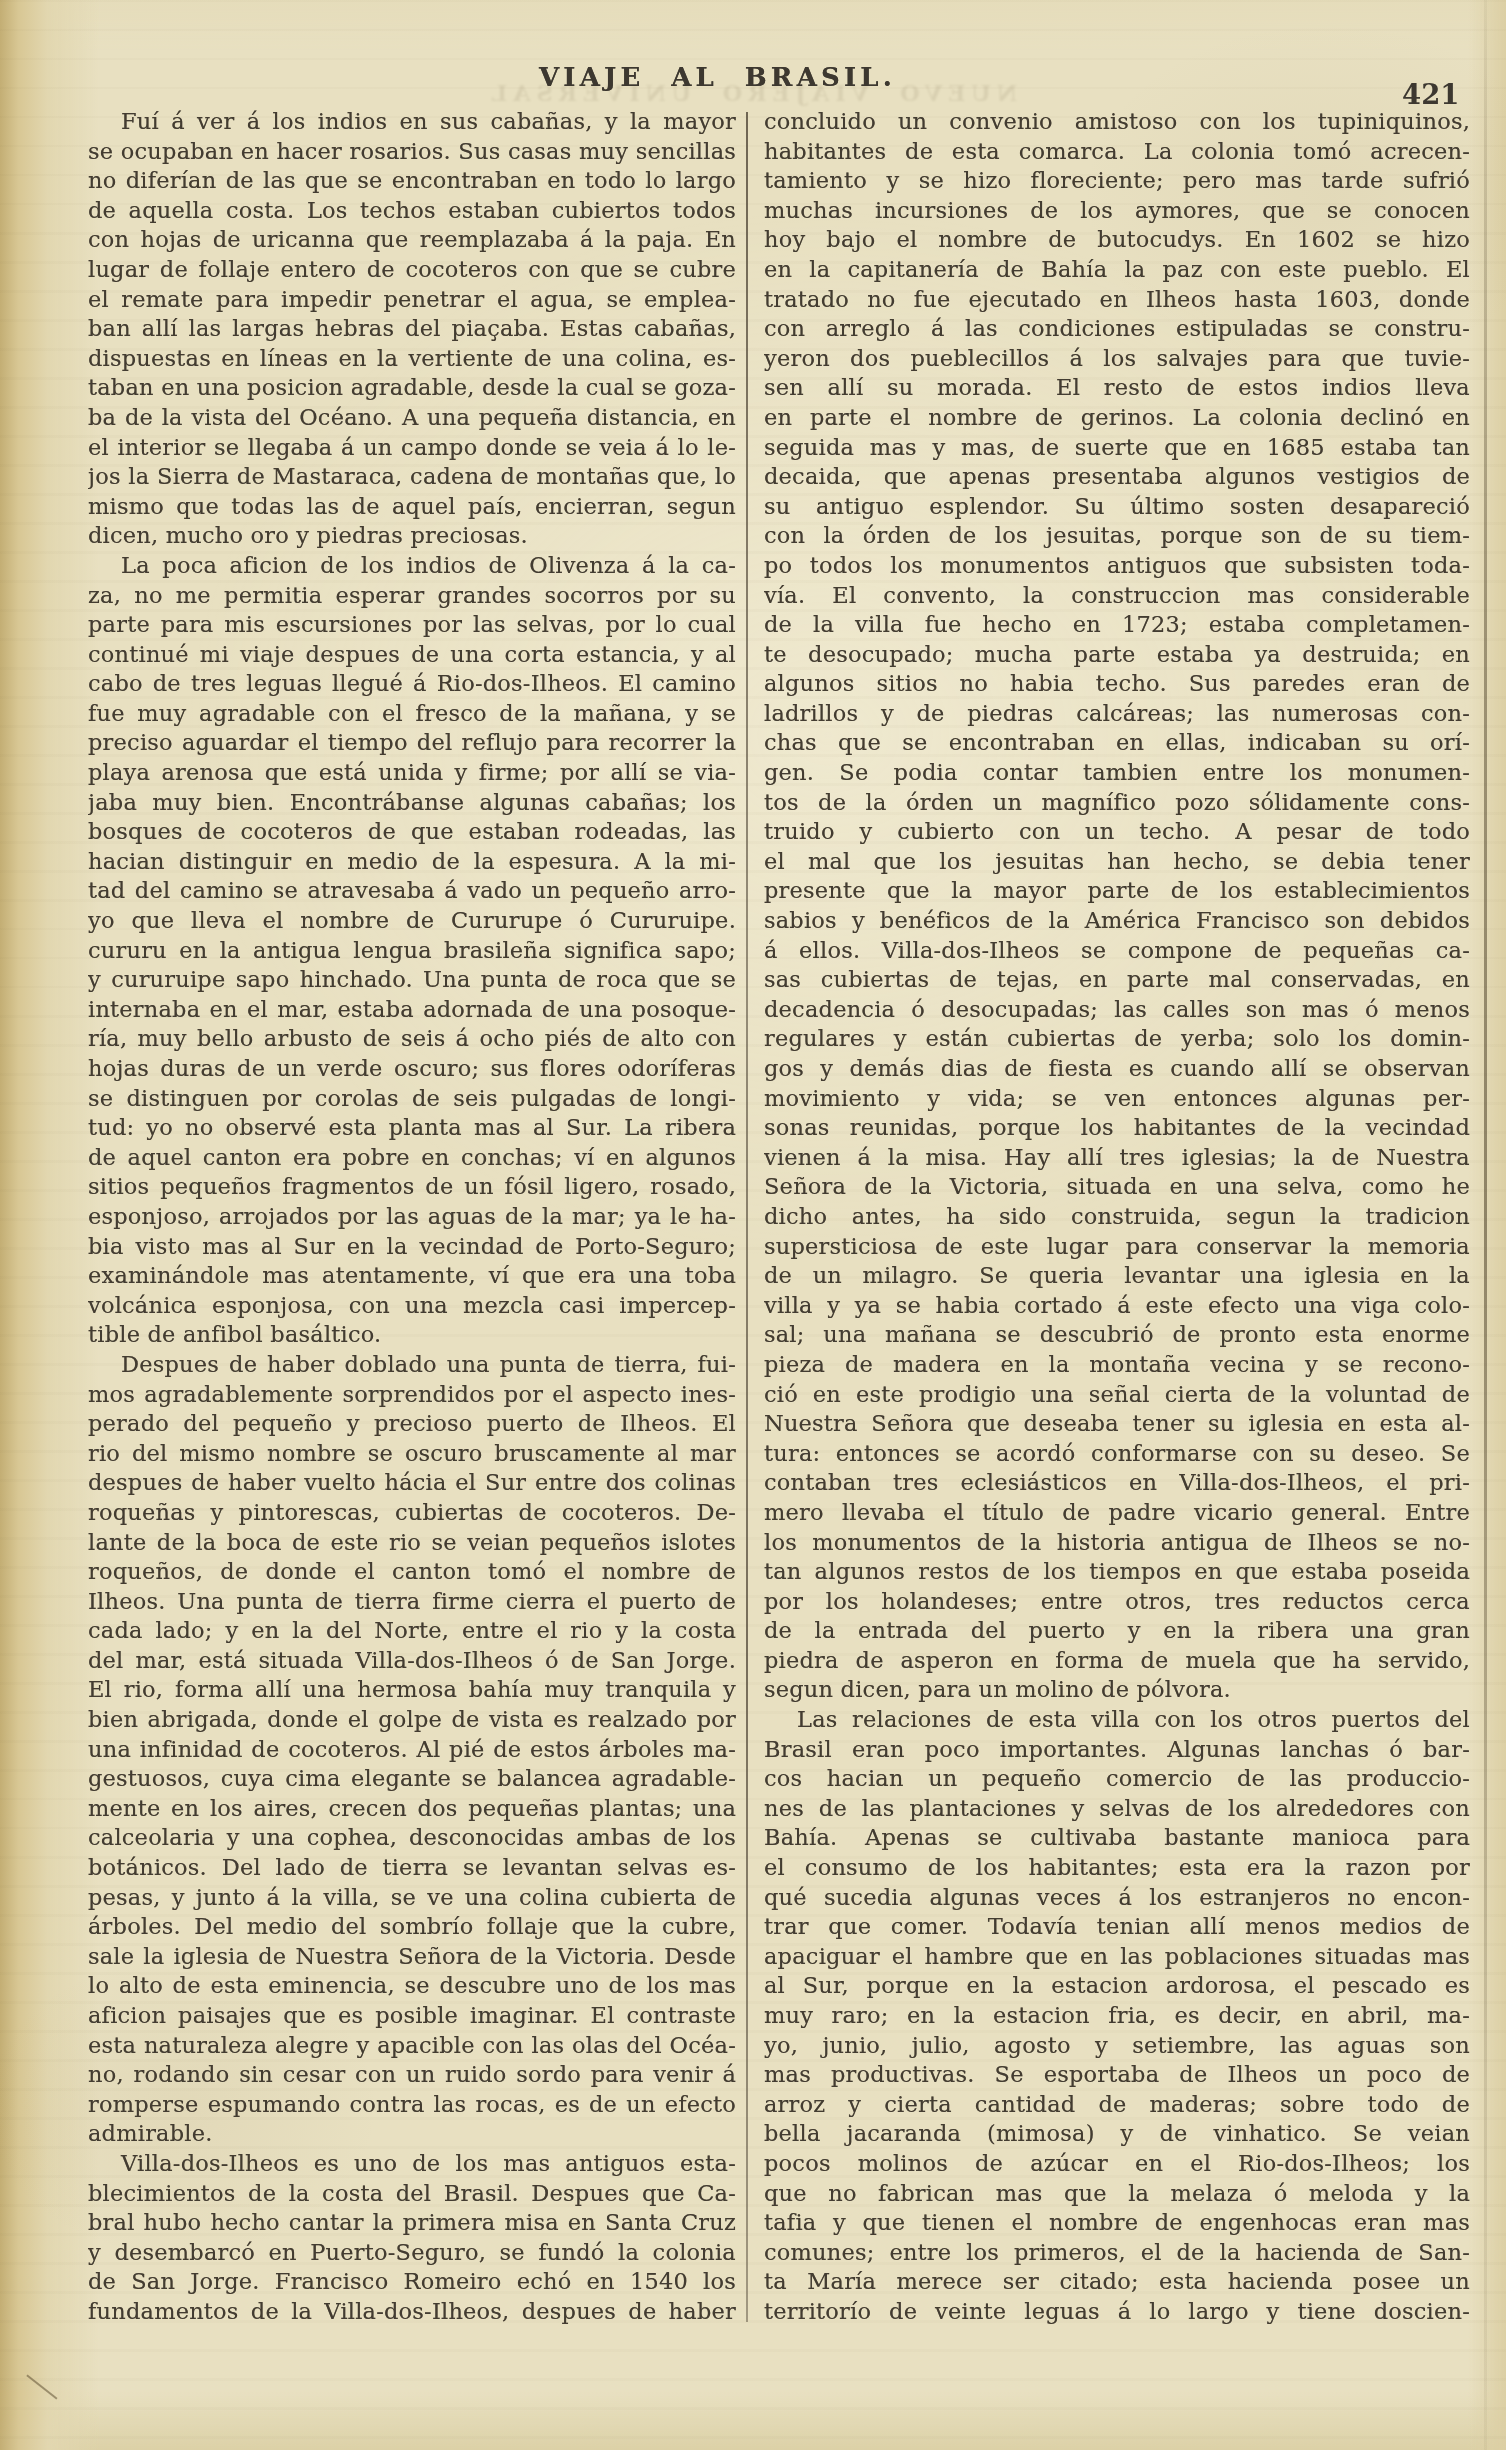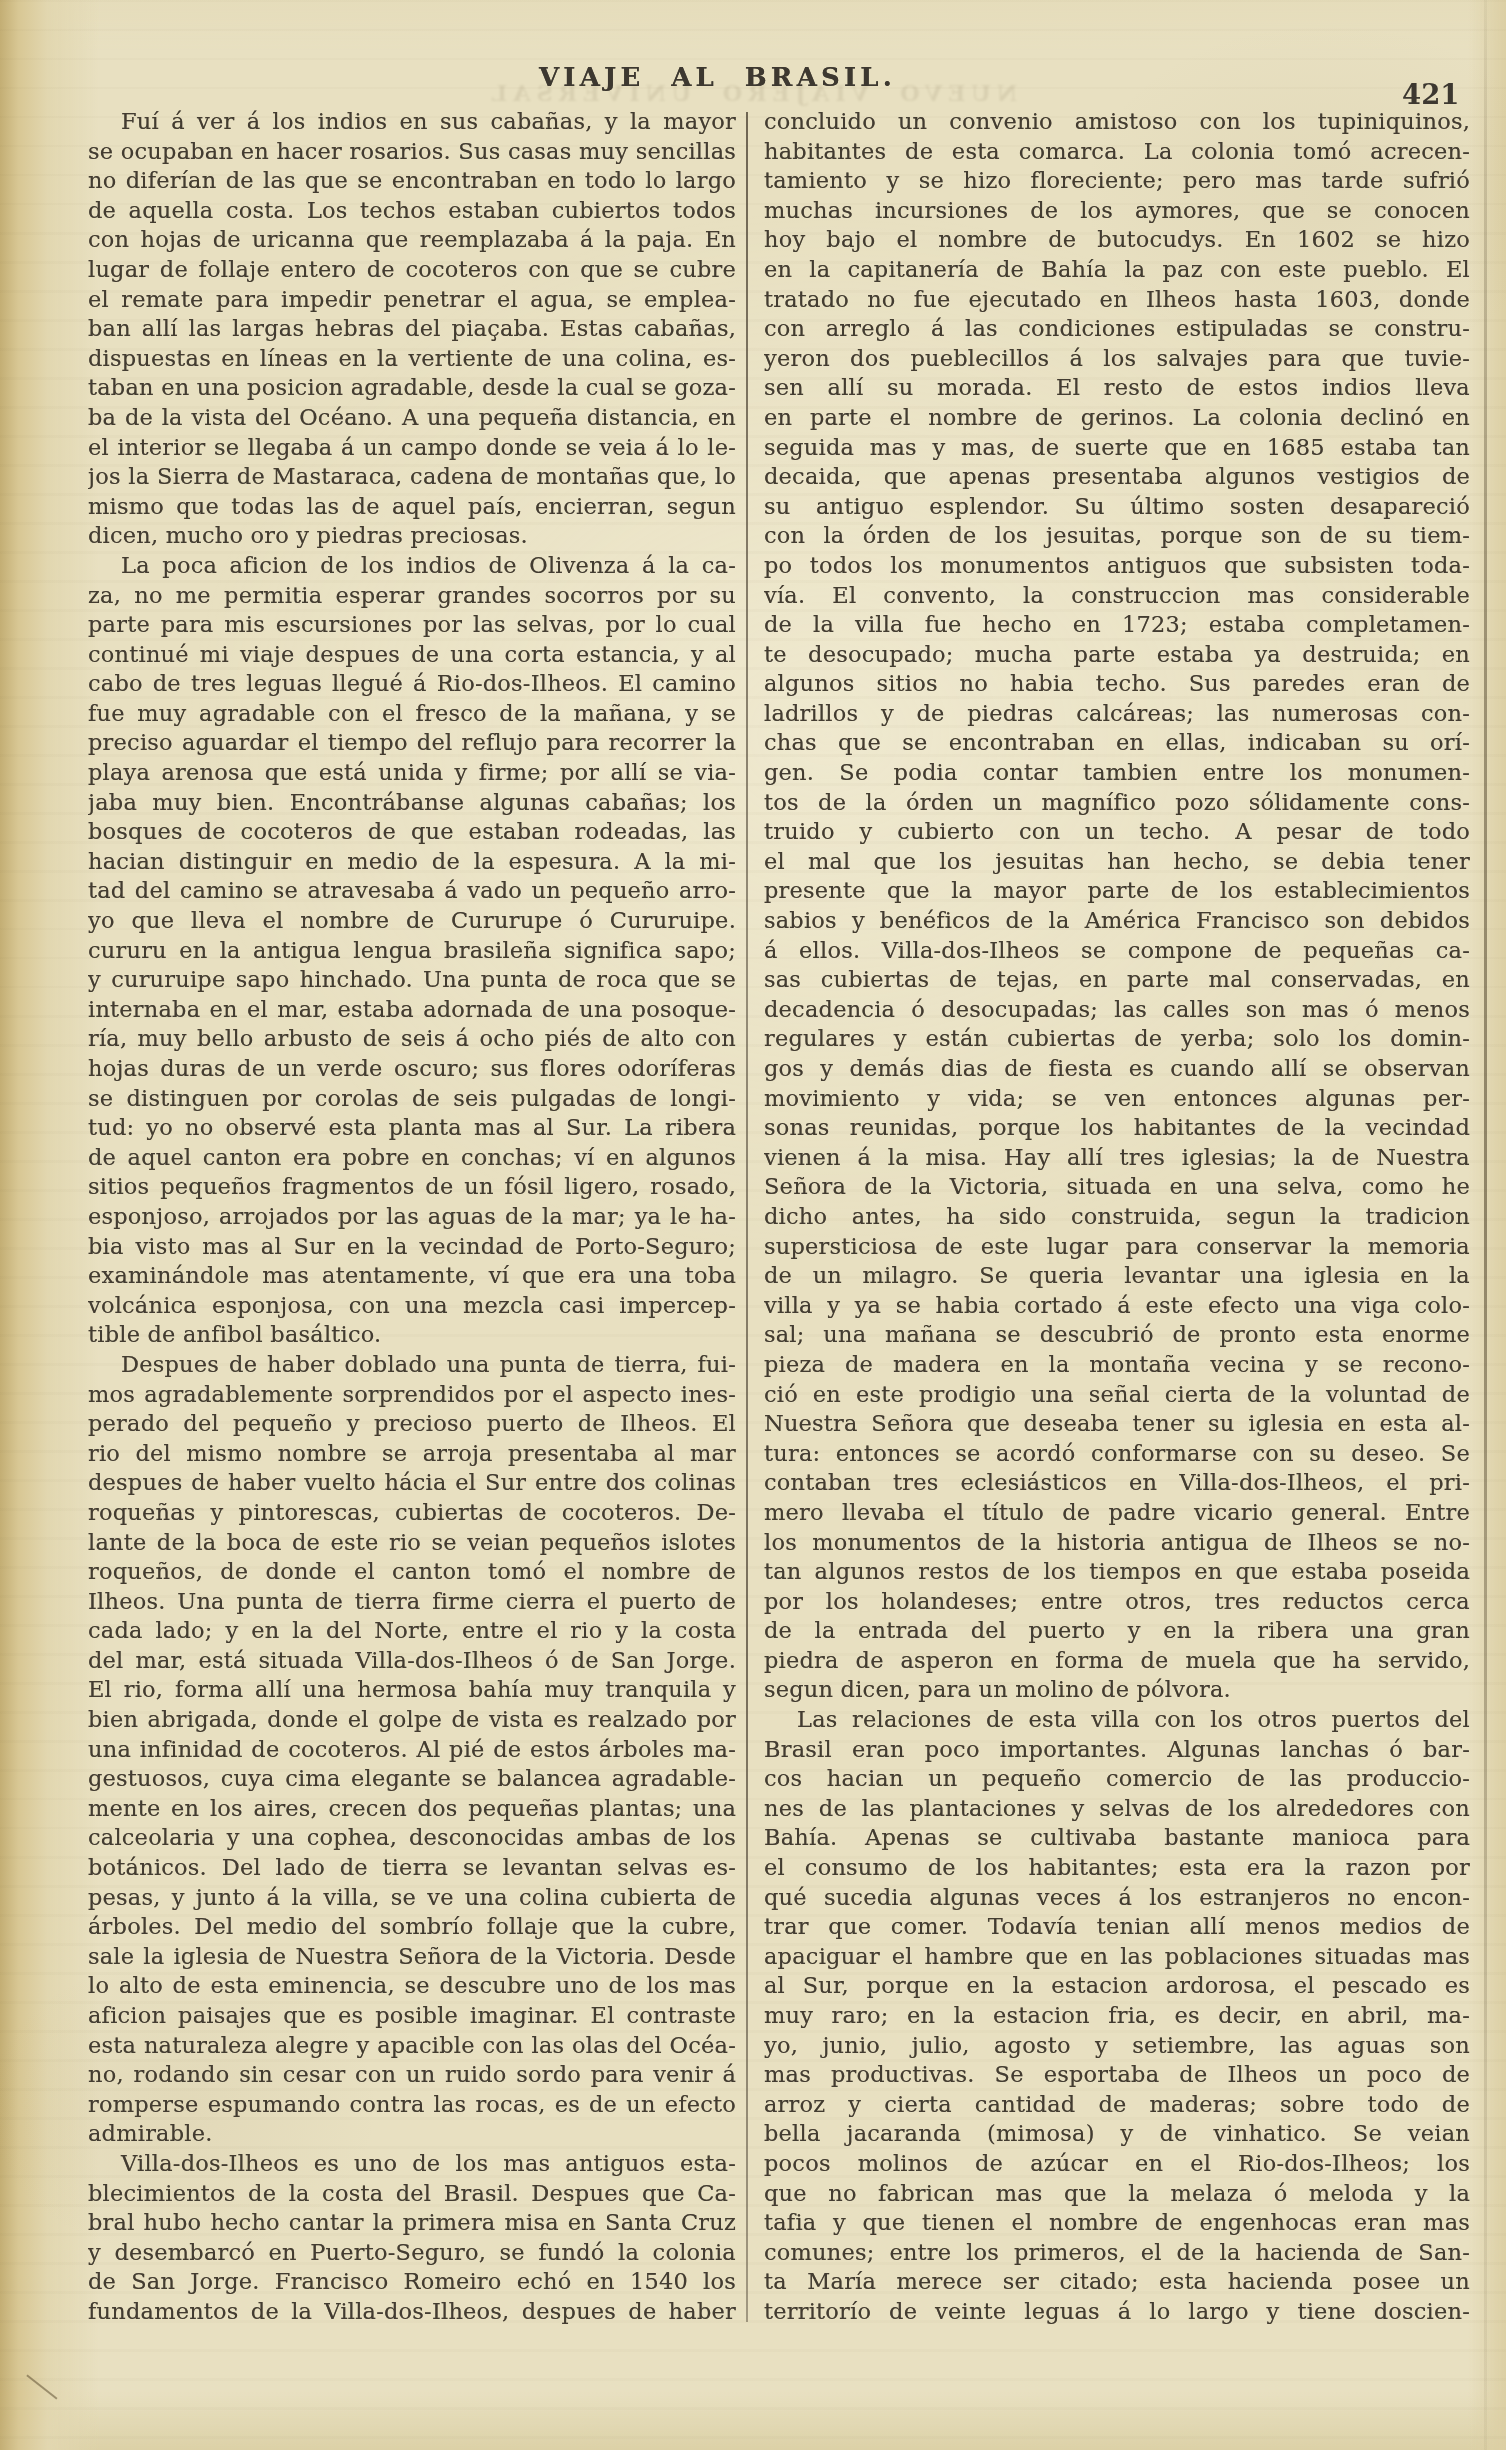--- a/index.html
+++ b/index.html
@@ -158,21 +158,21 @@
     <div class="line">de aquel canton era pobre en conchas; ví en algunos</div>
     <div class="line">sitios pequeños fragmentos de un fósil ligero, rosado,</div>
     <div class="line">esponjoso, arrojados por las aguas de la mar; ya le ha-</div>
     <div class="line">bia visto mas al Sur en la vecindad de Porto-Seguro;</div>
     <div class="line">examinándole mas atentamente, ví que era una toba</div>
     <div class="line">volcánica esponjosa, con una mezcla casi impercep-</div>
     <div class="line par-end">tible de anfibol basáltico.</div>
     <div class="line indent">Despues de haber doblado una punta de tierra, fui-</div>
     <div class="line">mos agradablemente sorprendidos por el aspecto ines-</div>
     <div class="line">perado del pequeño y precioso puerto de Ilheos. El</div>
-    <div class="line">rio del mismo nombre se arroja presentaba al mar</div>
+    <div class="line">rio del mismo nombre se oscuro bruscamente al mar</div>
     <div class="line">despues de haber vuelto hácia el Sur entre dos colinas</div>
     <div class="line">roqueñas y pintorescas, cubiertas de cocoteros. De-</div>
     <div class="line">lante de la boca de este rio se veian pequeños islotes</div>
     <div class="line">roqueños, de donde el canton tomó el nombre de</div>
     <div class="line">Ilheos. Una punta de tierra firme cierra el puerto de</div>
     <div class="line">cada lado; y en la del Norte, entre el rio y la costa</div>
     <div class="line">del mar, está situada Villa-dos-Ilheos ó de San Jorge.</div>
     <div class="line">El rio, forma allí una hermosa bahía muy tranquila y</div>
     <div class="line">bien abrigada, donde el golpe de vista es realzado por</div>
     <div class="line">una infinidad de cocoteros. Al pié de estos árboles ma-</div>

